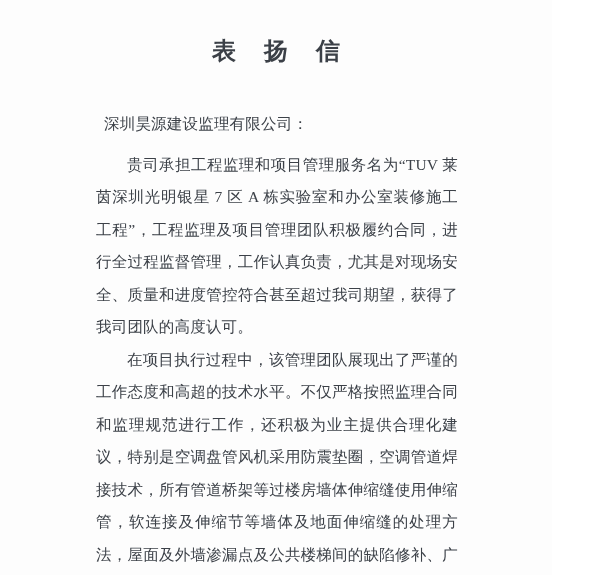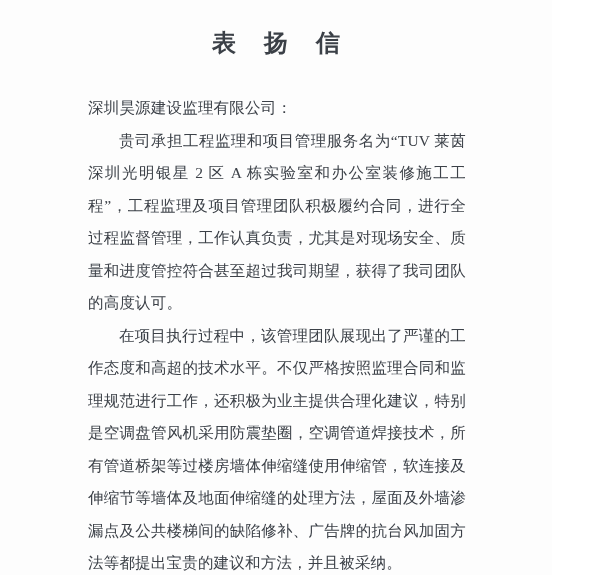--- a/index.html
+++ b/index.html
@@ -13,21 +13,21 @@
     font-family: "Liberation Serif", "DejaVu Serif", serif;
     overflow: hidden;
   }
 
   .page {
     position: relative;
     width: 552px;
     height: 575px;
     background: #fdfdfd;
     box-sizing: border-box;
-    padding: 0;
+    padding: 8px;
   }
 
   .doc-title {
     text-align: center;
     font-size: 24px;
     font-weight: bold;
     color: #3b4047;
     letter-spacing: 11px;
     text-indent: 11px;
     margin: 0;
@@ -39,21 +39,21 @@
   .body-block {
     margin: 0;
     padding: 0 86px 0 88px;
     padding-top: 34px;
   }
 
   .salutation {
     font-size: 15.5px;
     color: #3c4148;
     line-height: 32.5px;
-    margin: 0;
+    margin: 8px;
     letter-spacing: 0.2px;
     text-align: justify;
     text-justify: inter-ideograph;
   }
 
   .para {
     font-size: 15.5px;
     color: #3c4148;
     line-height: 32.5px;
     margin: 0;
@@ -67,20 +67,20 @@
 <body>
 
 <div class="page">
 
   <h1 class="doc-title">表 扬 信</h1>
 
   <div class="body-block">
 
     <p class="salutation">深圳昊源建设监理有限公司：</p>
 
-    <p class="para">贵司承担工程监理和项目管理服务名为“TUV 莱茵深圳光明银星 2 区 A 栋实验室和办公室装修施工工程”，工程监理及项目管理团队积极履约合同，进行全过程监督管理，工作认真负责，尤其是对现场安全、质量和进度管控符合甚至超过我司期望，获得了我司团队的高度认可。</p>
+    <p class="para">贵司承担工程监理和项目管理服务名为“TUV 莱茵深圳光明银星 7 区 A 栋实验室和办公室装修施工工程”，工程监理及项目管理团队积极履约合同，进行全过程监督管理，工作认真负责，尤其是对现场安全、质量和进度管控符合甚至超过我司期望，获得了我司团队的高度认可。</p>
 
 
     <p class="para">在项目执行过程中，该管理团队展现出了严谨的工作态度和高超的技术水平。不仅严格按照监理合同和监理规范进行工作，还积极为业主提供合理化建议，特别是空调盘管风机采用防震垫圈，空调管道焊接技术，所有管道桥架等过楼房墙体伸缩缝使用伸缩管，软连接及伸缩节等墙体及地面伸缩缝的处理方法，屋面及外墙渗漏点及公共楼梯间的缺陷修补、广告牌的抗台风加固方法等都提出宝贵的建议和方法，并且被采纳。</p>
 
   </div>
 
 </div>
 
 </body></html>

